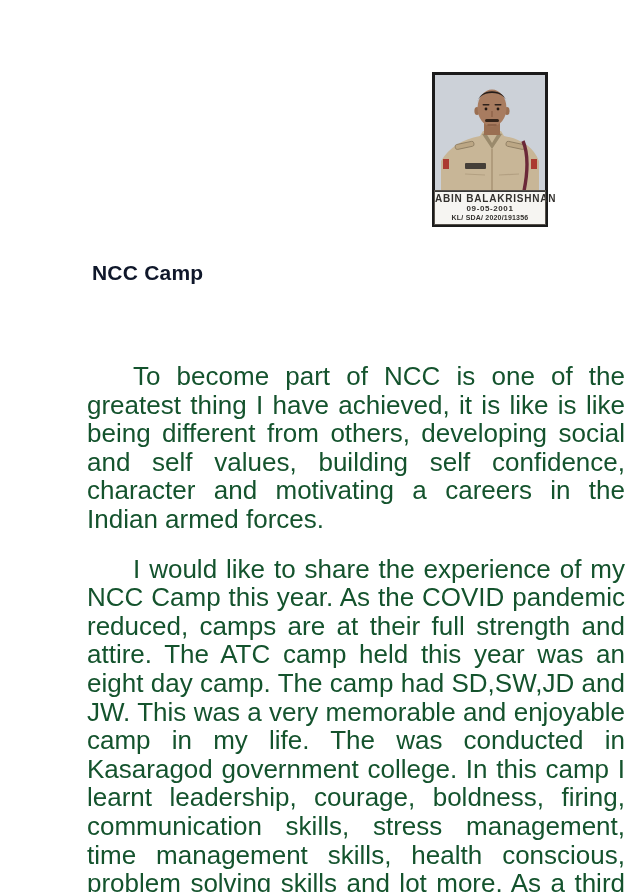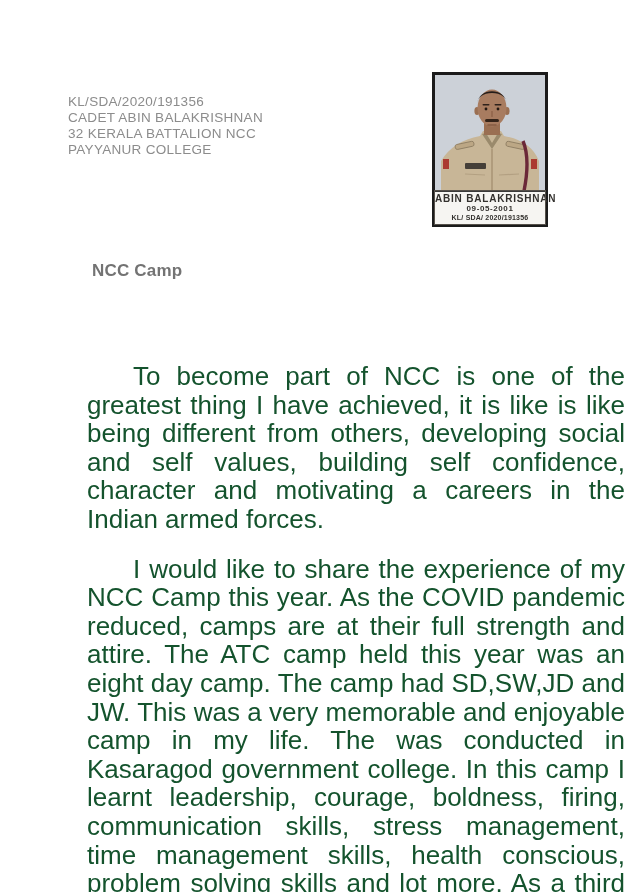--- a/index.html
+++ b/index.html
@@ -73,23 +73,23 @@
     font-weight: bold;
     letter-spacing: 0.2px;
     line-height: 9px;
   }
 
   
   .doc-heading {
     position: absolute;
     left: 92px;
     top: 261px;
-    font-size: 17px;
+    font-size: 21px;
     font-weight: bold;
-    color: #737373;
+    color: #0f172a;
     letter-spacing: 0.2px;
   }
   .doc-body {
     position: absolute;
     left: 47px;
     top: 362px;
     width: 538px;
     color: #14532d;
     font-size: 26px;
     line-height: 28.6px;
@@ -102,26 +102,20 @@
   }
   .doc-body p + p {
     margin-top: 21px;
   }
 </style>
 </head>
 <body>
 
 <div class="page">
 
-  <div class="header-block">
-    <div>KL/SDA/2020/191356</div>
-    <div>CADET ABIN BALAKRISHNAN</div>
-    <div>32 KERALA BATTALION NCC</div>
-    <div>PAYYANUR COLLEGE</div>
-  </div>
 
   <div class="photo-frame">
     <svg viewBox="0 0 110 118" preserveAspectRatio="xMidYMax slice">
 
       <rect x="0" y="0" width="110" height="118" fill="#ccd1d8"></rect>
 
       <path d="M6,118 L6,88 Q18,68 45,63 L48,58 L66,58 L69,63 Q96,68 104,88 L104,118 Z" fill="#c8b697"></path>
 
       <path d="M47,61 L57,76 L67,61 L63,60 L57,70 L51,60 Z" fill="#9a8a6c"></path>
 

